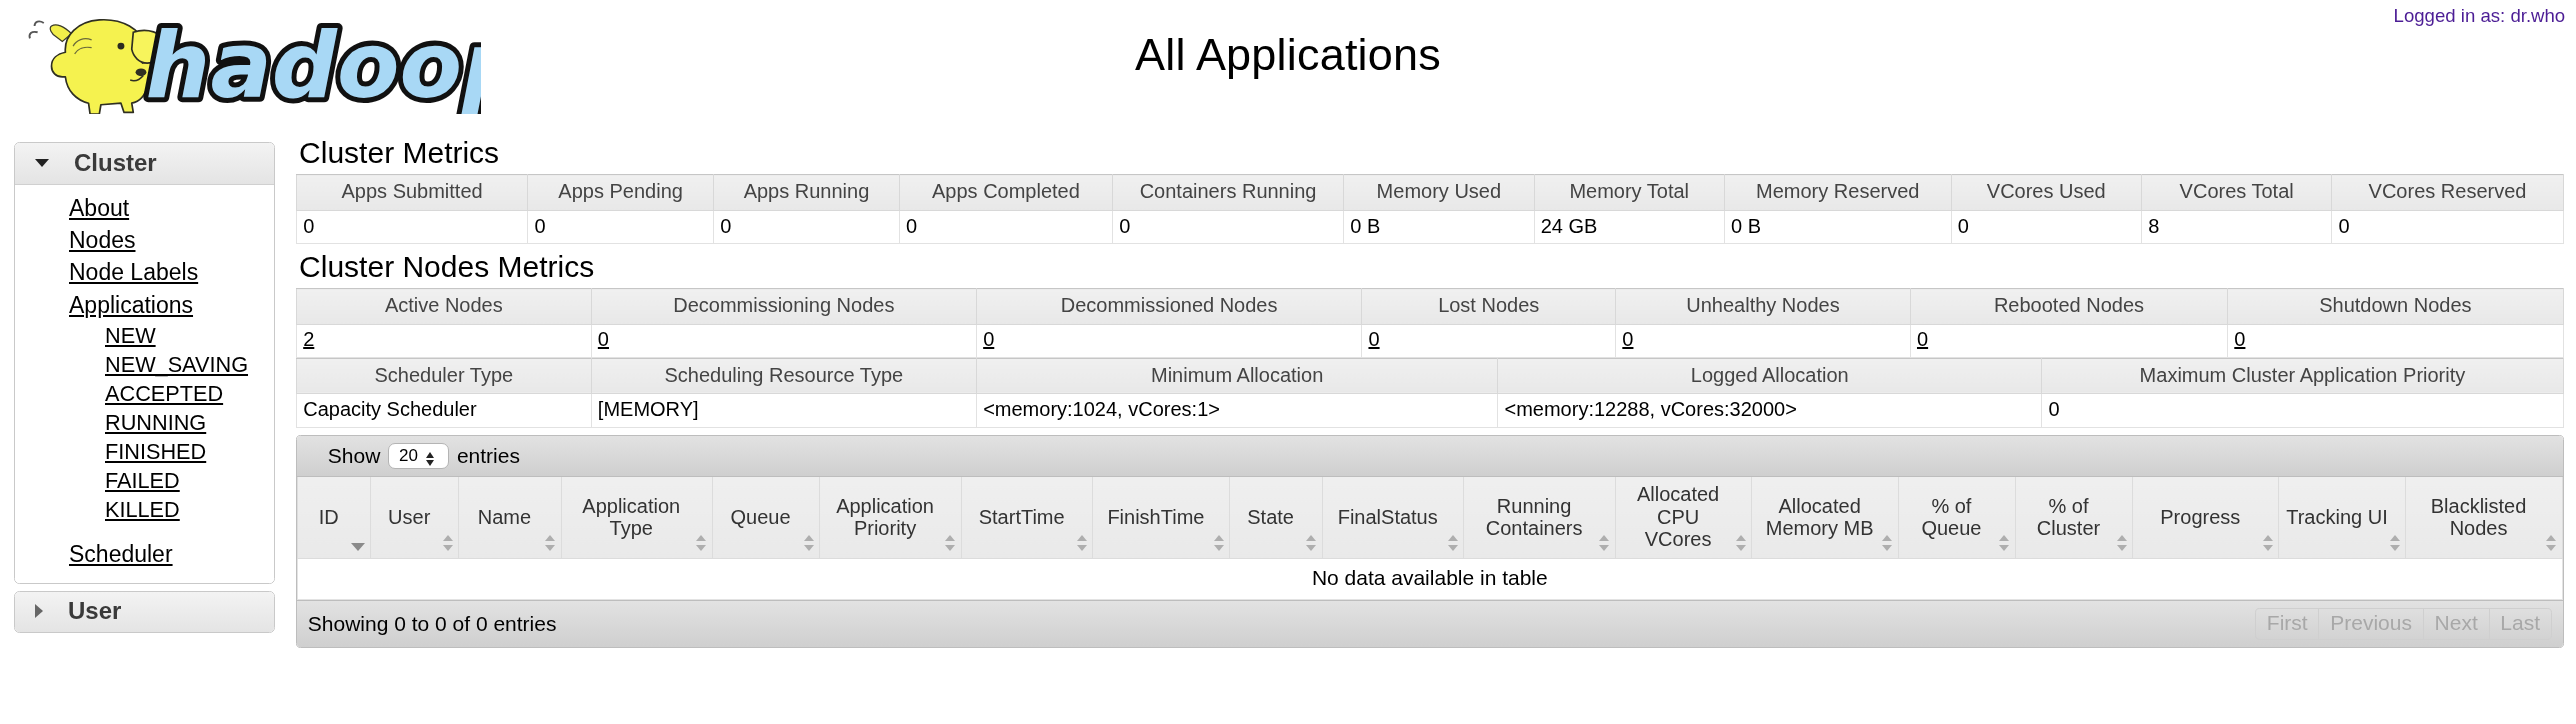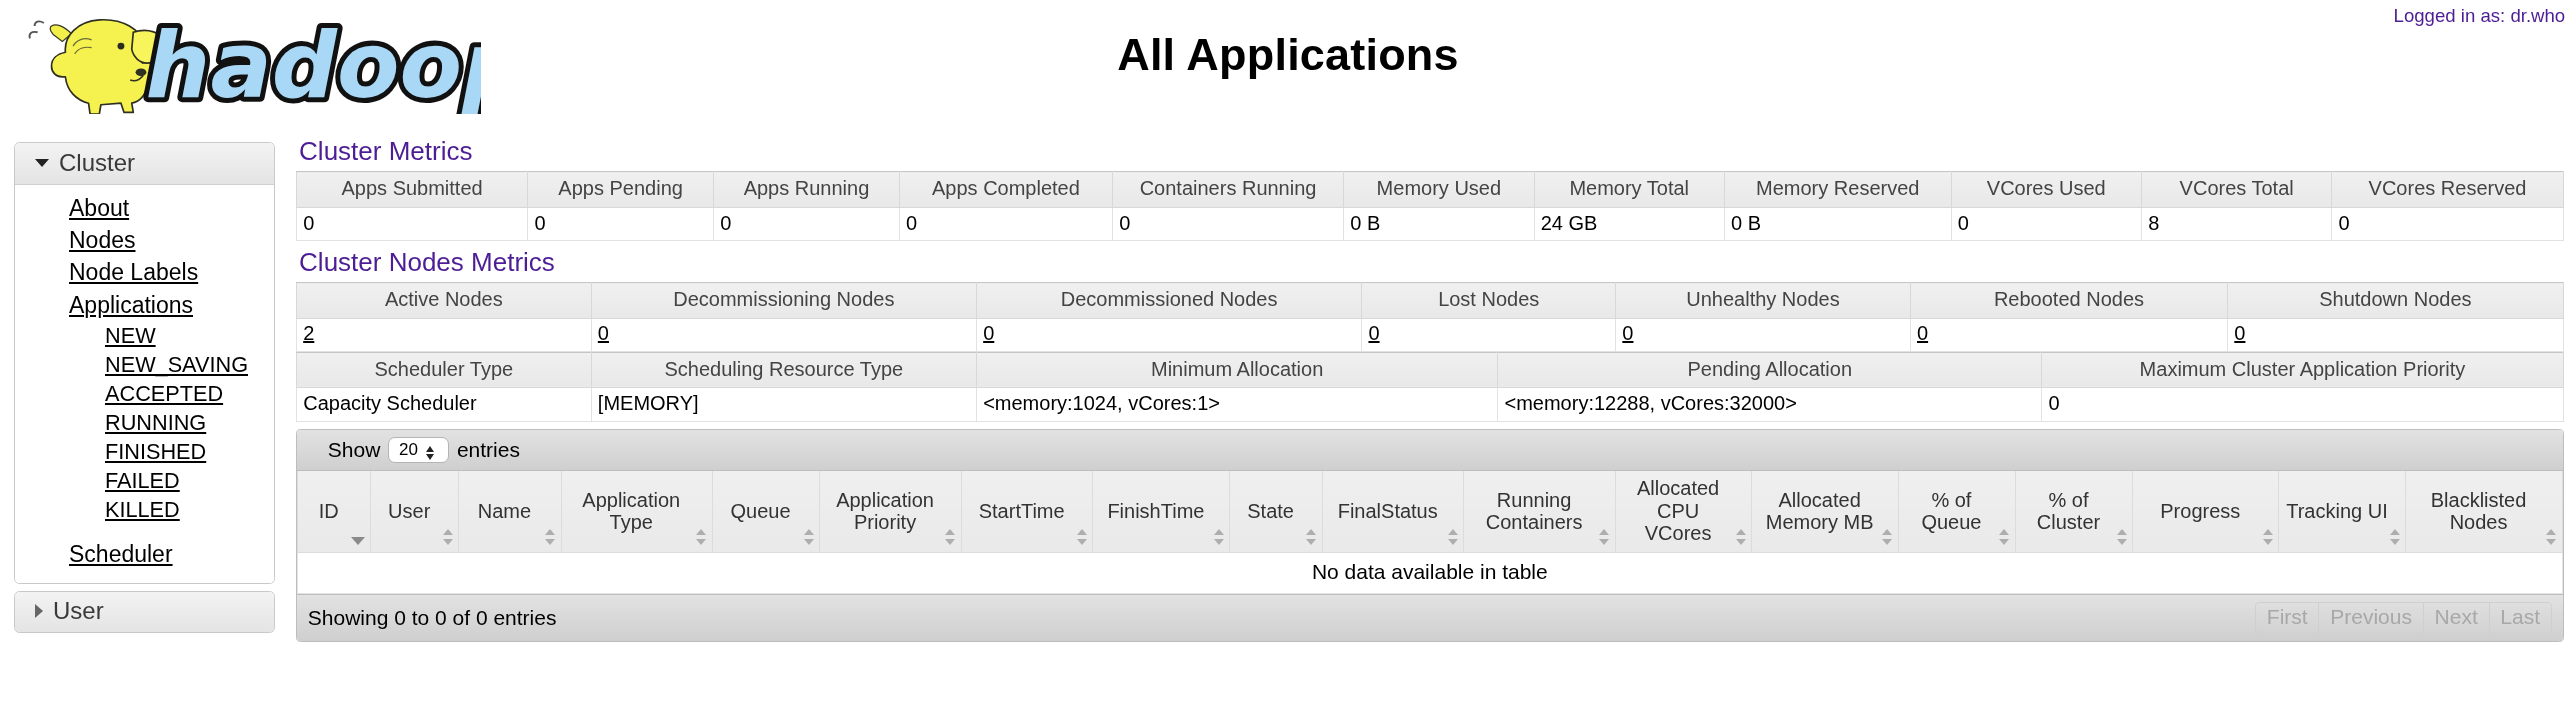--- a/index.html
+++ b/index.html
@@ -29,21 +29,21 @@
     top: 6.2px;
     width: 464px;
     height: 108px;
   }
   #page-title {
     position: absolute;
     left: 0; right: 0;
     top: 29px;
     text-align: center;
     font-size: 45px;
-    font-weight: bold;
+    font-weight: normal;
     letter-spacing: 0.2px;
   }
   #login-info {
     position: absolute;
     right: 10.8px;
     top: 4.6px;
     font-size: 18.6px;
     color: #4c1d95;
   }
 
@@ -71,22 +71,23 @@
     overflow: hidden;
   }
   .nav-head {
     background: linear-gradient(to bottom, #f3f3f3 0%, #e4e4e4 100%);
     border-bottom: 0.8px solid #d0d0d0;
     padding: 5.4px 0 7px 20px;
     font-size: 24px;
     color: #3a3a3a;
     display: flex;
     align-items: center;
-    gap: 10px;
+    gap: 25px;
     cursor: pointer;
+    font-weight: bold;
   }
   .nav-head.collapsed {
     border-bottom: none;
   }
   .tri-down {
     width: 0; height: 0;
     border-left: 7px solid transparent;
     border-right: 7px solid transparent;
     border-top: 8.5px solid #222;
     display: inline-block;
@@ -120,23 +121,23 @@
   .nav-gap { height: 14px; }
 
   
   #main {
     position: absolute;
     left: 296px;
     right: 12.4px;
     top: 0;
   }
   .section-title {
-    font-size: 26px;
+    font-size: 30px;
     margin: 6.2px 0 3.9px 3.1px;
-    color: #4c1d95;
+    color: #000000;
   }
 
   table.metrics {
     width: 100%;
     border-collapse: collapse;
     border: 0.8px solid #c6c6c6;
     table-layout: fixed;
     background: #fff;
   }
   table.metrics th {
@@ -467,21 +468,21 @@
           <col style="width:17.0%">
           <col style="width:23.0%">
           <col style="width:24.0%">
           <col style="width:23.0%">
       </colgroup>
       <thead>
         <tr>
           <th>Scheduler Type</th>
           <th>Scheduling Resource Type</th>
           <th>Minimum Allocation</th>
-          <th>Pending Allocation</th>
+          <th>Logged Allocation</th>
           <th>Maximum Cluster Application Priority</th>
         </tr>
       </thead>
       <tbody>
         <tr>
           <td>Capacity Scheduler</td>
           <td>[MEMORY]</td>
           <td>&lt;memory:1024, vCores:1&gt;</td>
           <td>&lt;memory:12288, vCores:32000&gt;</td>
           <td>0</td>

